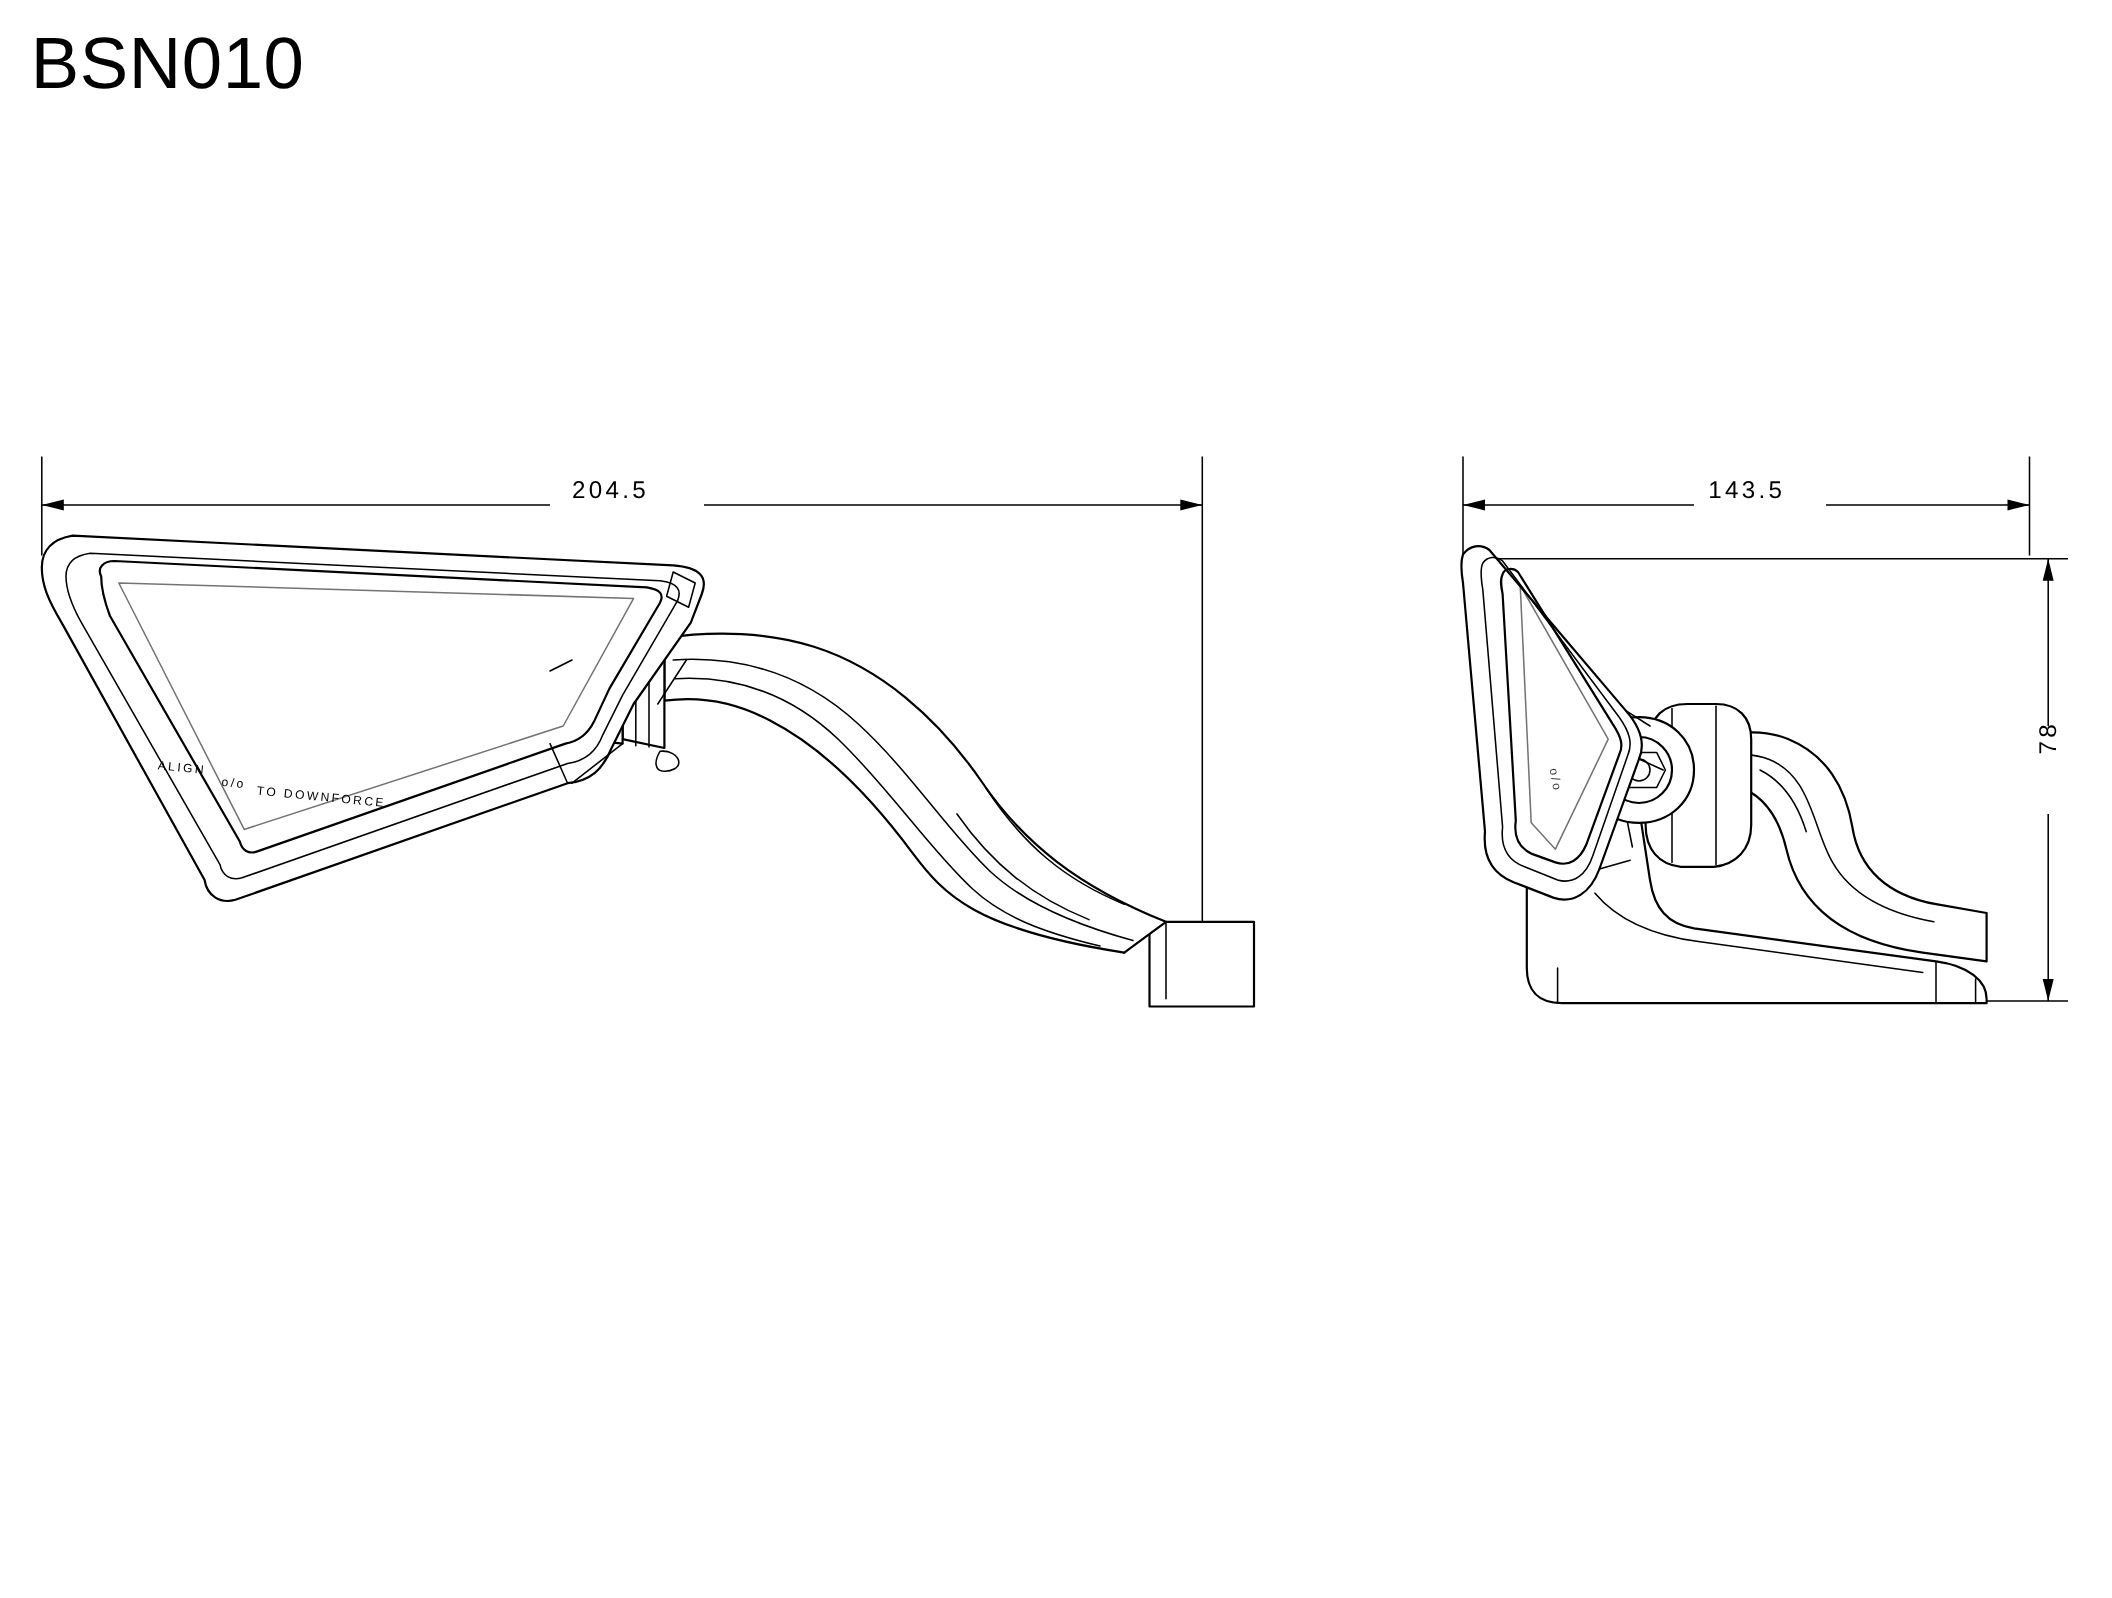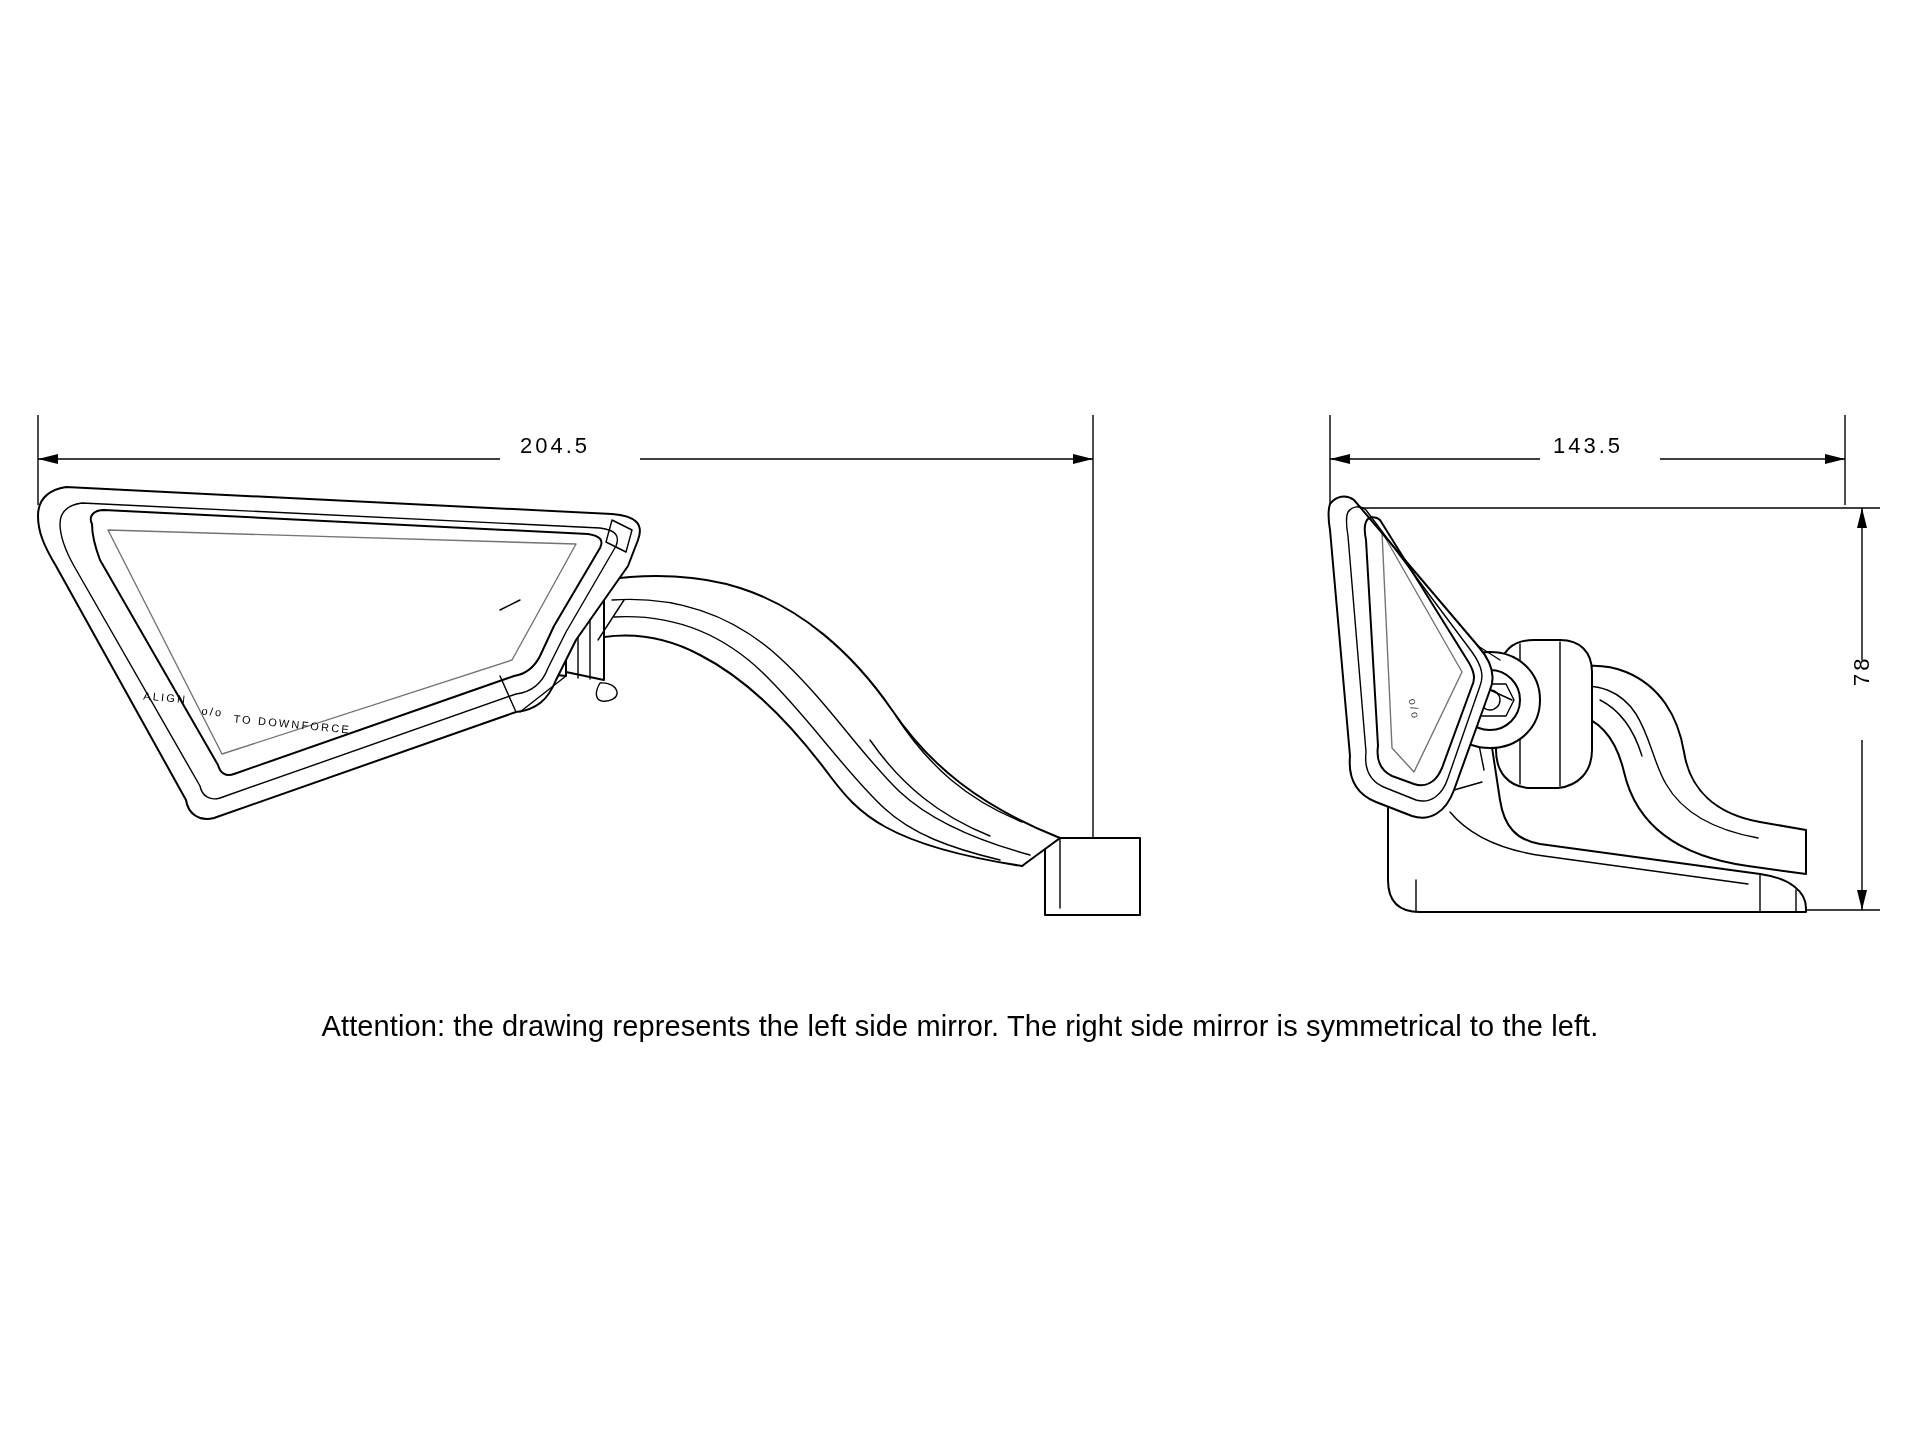--- a/index.html
+++ b/index.html
@@ -82,20 +82,21 @@
     letter-spacing: 2.2px;
     font-family: "Liberation Sans", sans-serif;
     fill: #000000;
   }
 </style>
 </head>
 <body>
 
 <div id="sheet">
 
+  <div class="part-title">BSN010</div>
 
   <svg class="drawing" viewBox="0 0 1920 1453" xmlns="http://www.w3.org/2000/svg">
 
     <g>
       <line class="ln-dim" x1="38" y1="415" x2="38" y2="505"></line>
       <line class="ln-dim" x1="1093" y1="415" x2="1093" y2="875"></line>
       <line class="ln-dim" x1="38" y1="459" x2="500" y2="459"></line>
       <line class="ln-dim" x1="640" y1="459" x2="1093" y2="459"></line>
       <polygon points="38,459 58,454 58,464" fill="#000"></polygon>
       <polygon points="1093,459 1073,454 1073,464" fill="#000"></polygon>
@@ -321,15 +322,14 @@
       <path class="ln-thin" d="M1478,646 L1500,660"></path>
       <path class="ln-thin" d="M1490,690 L1512,700"></path>
       <path class="ln-thin" d="M1454,790 L1482,782"></path>
     </g>
   </svg>
 
   <div class="dim-label" id="dim-width-label">204.5</div>
   <div class="dim-label" id="dim-depth-label">143.5</div>
   <div class="dim-label" id="dim-height-label">78</div>
 
-  <div class="note">Attention: the drawing represents the left side mirror. The right side mirror is symmetrical to the left.</div>
 
 </div>
 
 </body></html>

